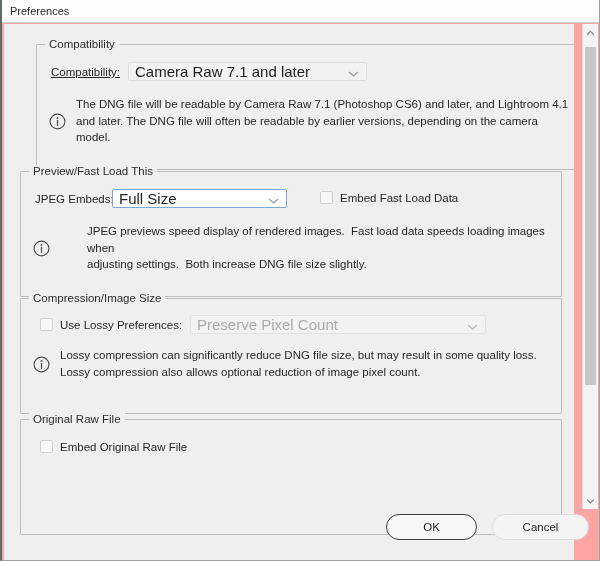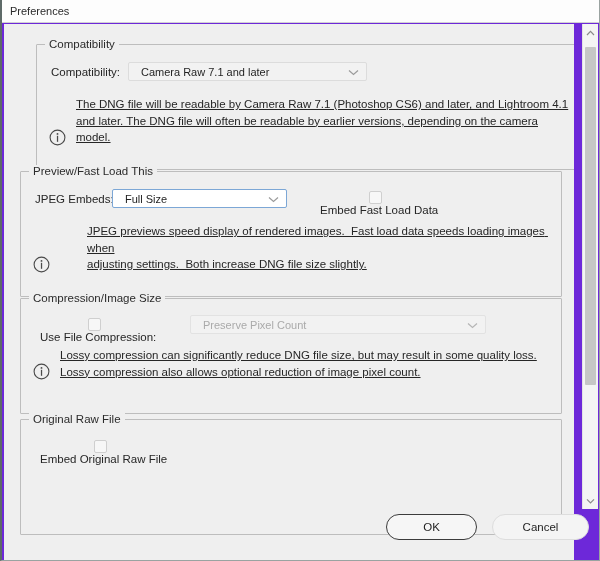--- a/index.html
+++ b/index.html
@@ -15,21 +15,21 @@
     color: #262626;
     overflow: hidden;
     position: relative;
   }
 
   
   #window {
     position: absolute;
     left: 0; top: 0;
     width: 600px; height: 561px;
-    background: #6d28d9;
+    background: #fca5a5;
     box-sizing: border-box;
     border-left: 2px solid #5e6a68;
     border-right: 1px solid #9aa3a1;
     border-bottom: 1px solid #9aa3a1;
   }
   #titlebar {
     position: absolute;
     left: 0; top: 0;
     width: 100%;
     height: 23px;
@@ -117,25 +117,25 @@
   }
 
   
   .dropdown {
     position: absolute;
     box-sizing: border-box;
     height: 19px;
     background: #f2f2f2;
     border: 1px solid #dcdcdc;
     border-radius: 2px;
-    font-size: 11px;
+    font-size: 15px;
     color: #1f1f1f;
     display: flex;
     align-items: center;
-    padding-left: 12px;
+    padding-left: 6px;
     white-space: nowrap;
   }
   .dropdown.focused {
     background: #ffffff;
     border: 1px solid #7ca7d6;
   }
   .dropdown.disabled {
     background: #f2f2f2;
     border: 1px solid #e2e2e2;
     color: #aaaaaa;
@@ -147,43 +147,41 @@
     transform: translateY(-50%);
     display: block;
   }
 
   
   .checkbox-row {
     position: absolute;
     display: flex;
     align-items: center;
     white-space: nowrap;
-    flex-direction: column;
   }
   .checkbox {
     width: 13px;
     height: 13px;
     box-sizing: border-box;
     background: #f7f7f7;
     border: 1px solid #cfcfcf;
     border-radius: 2px;
     margin-right: 7px;
     flex: none;
   }
   .checkbox-label {
     font-size: 11.5px;
     color: #262626;
   }
 
   
   .note {
     position: absolute;
     display: flex;
-    align-items: flex-end;
-    text-decoration: underline;
+    align-items: center;
   }
   .note .info-icon {
     flex: none;
     width: 17px;
     height: 17px;
     margin-right: 10px;
     margin-top: 1px;
   }
   .note .note-text {
     font-size: 11.5px;
@@ -220,21 +218,21 @@
 
   <div id="titlebar">
     <span class="title-text">Preferences</span>
   </div>
 
   <div id="content">
 
     <div class="group" style="left:32px; top:20px; width:542px; height:126px;">
       <span class="group-legend">Compatibility</span>
 
-      <span class="field-label" style="left:14px; top:21px;">Compatibility:</span>
+      <span class="field-label" style="left:14px; top:21px;text-decoration:underline;">Compatibility:</span>
 
       <div class="dropdown" style="left:91px; top:17px; width:239px;">
         <span>Camera Raw 7.1 and later</span>
         <span class="chev">
           <svg width="11" height="7" viewBox="0 0 11 7">
               <path d="M1 1.5 L5.5 5.5 L10 1.5" fill="none" stroke="#9b9b9b" stroke-width="1.2"></path>
             </svg>
         </span>
       </div>
 
@@ -282,21 +280,21 @@
         <span class="note-text">JPEG previews speed display of rendered images.  Fast load data speeds loading images when
 adjusting settings.  Both increase DNG file size slightly.</span>
       </div>
     </div>
 
     <div class="group" style="left:16px; top:274px; width:542px; height:116px;">
       <span class="group-legend">Compression/Image Size</span>
 
       <div class="checkbox-row" style="left:19px; top:19px;">
         <span class="checkbox"></span>
-        <span class="checkbox-label">Use File Compression:</span>
+        <span class="checkbox-label">Use Lossy Preferences:</span>
       </div>
 
       <div class="dropdown disabled" style="left:169px; top:16px; width:296px;">
         <span>Preserve Pixel Count</span>
         <span class="chev">
           <svg width="11" height="7" viewBox="0 0 11 7">
               <path d="M1 1.5 L5.5 5.5 L10 1.5" fill="none" stroke="#b5b5b5" stroke-width="1.2"></path>
             </svg>
         </span>
       </div>

